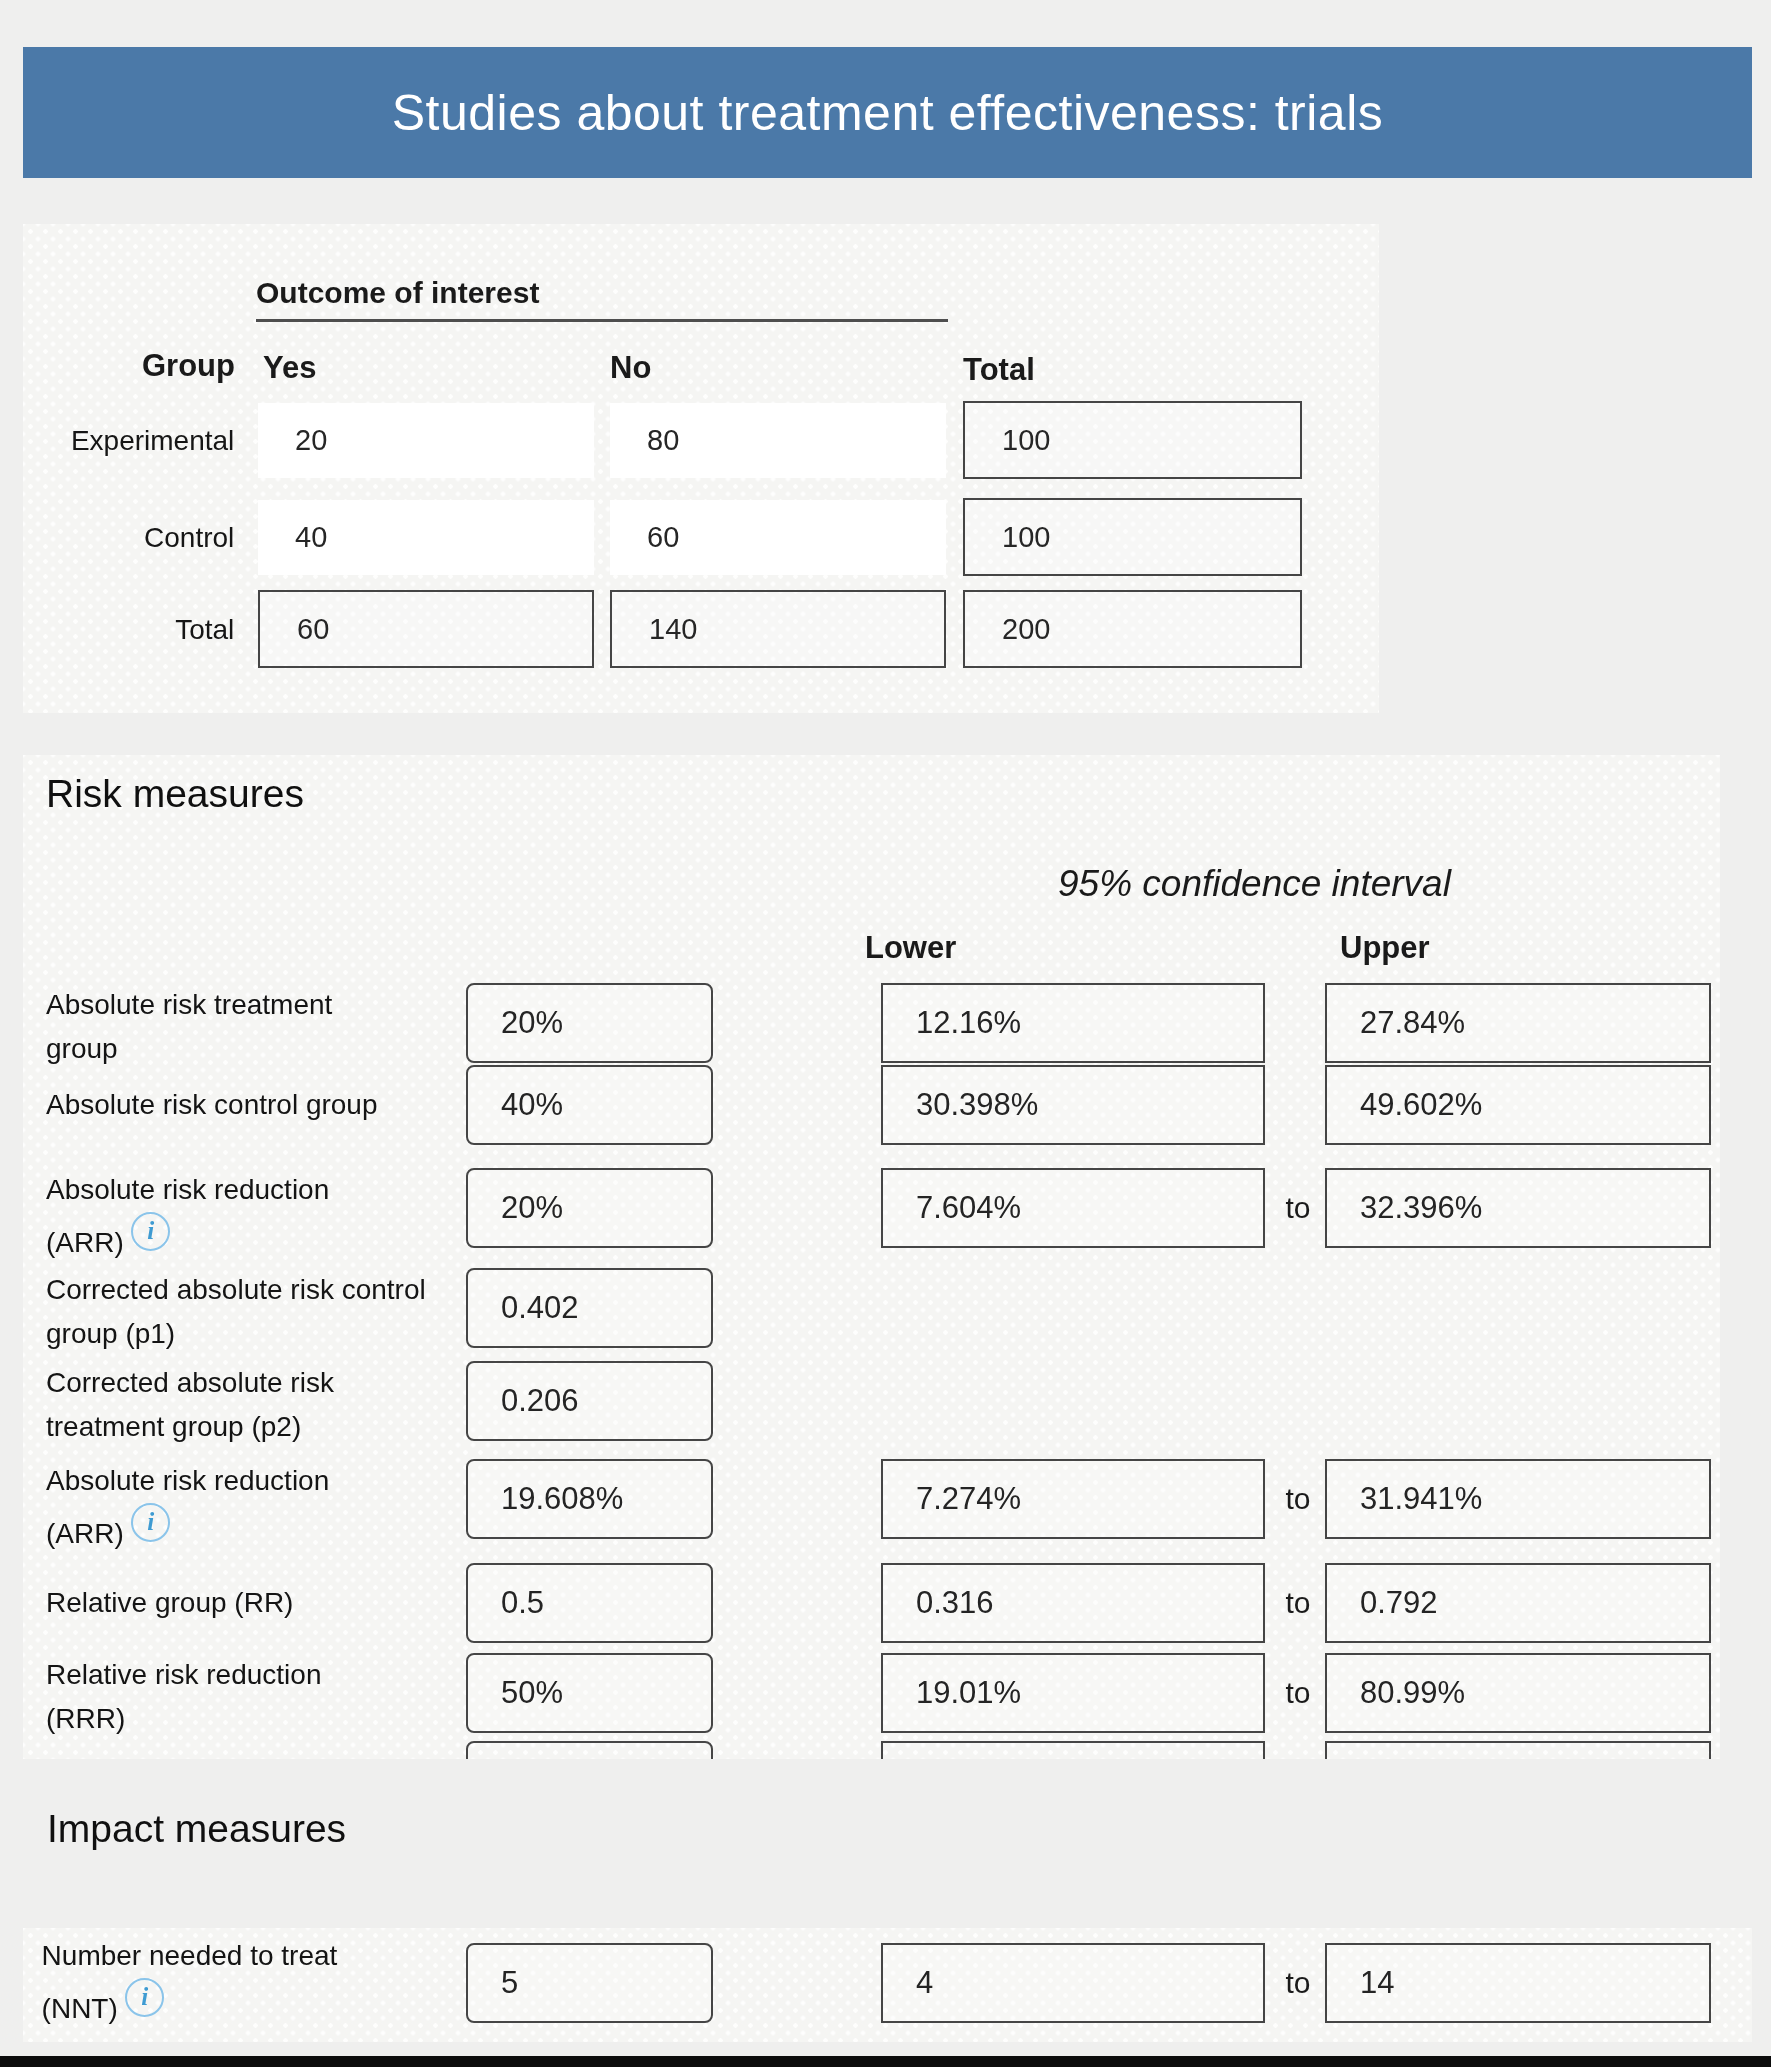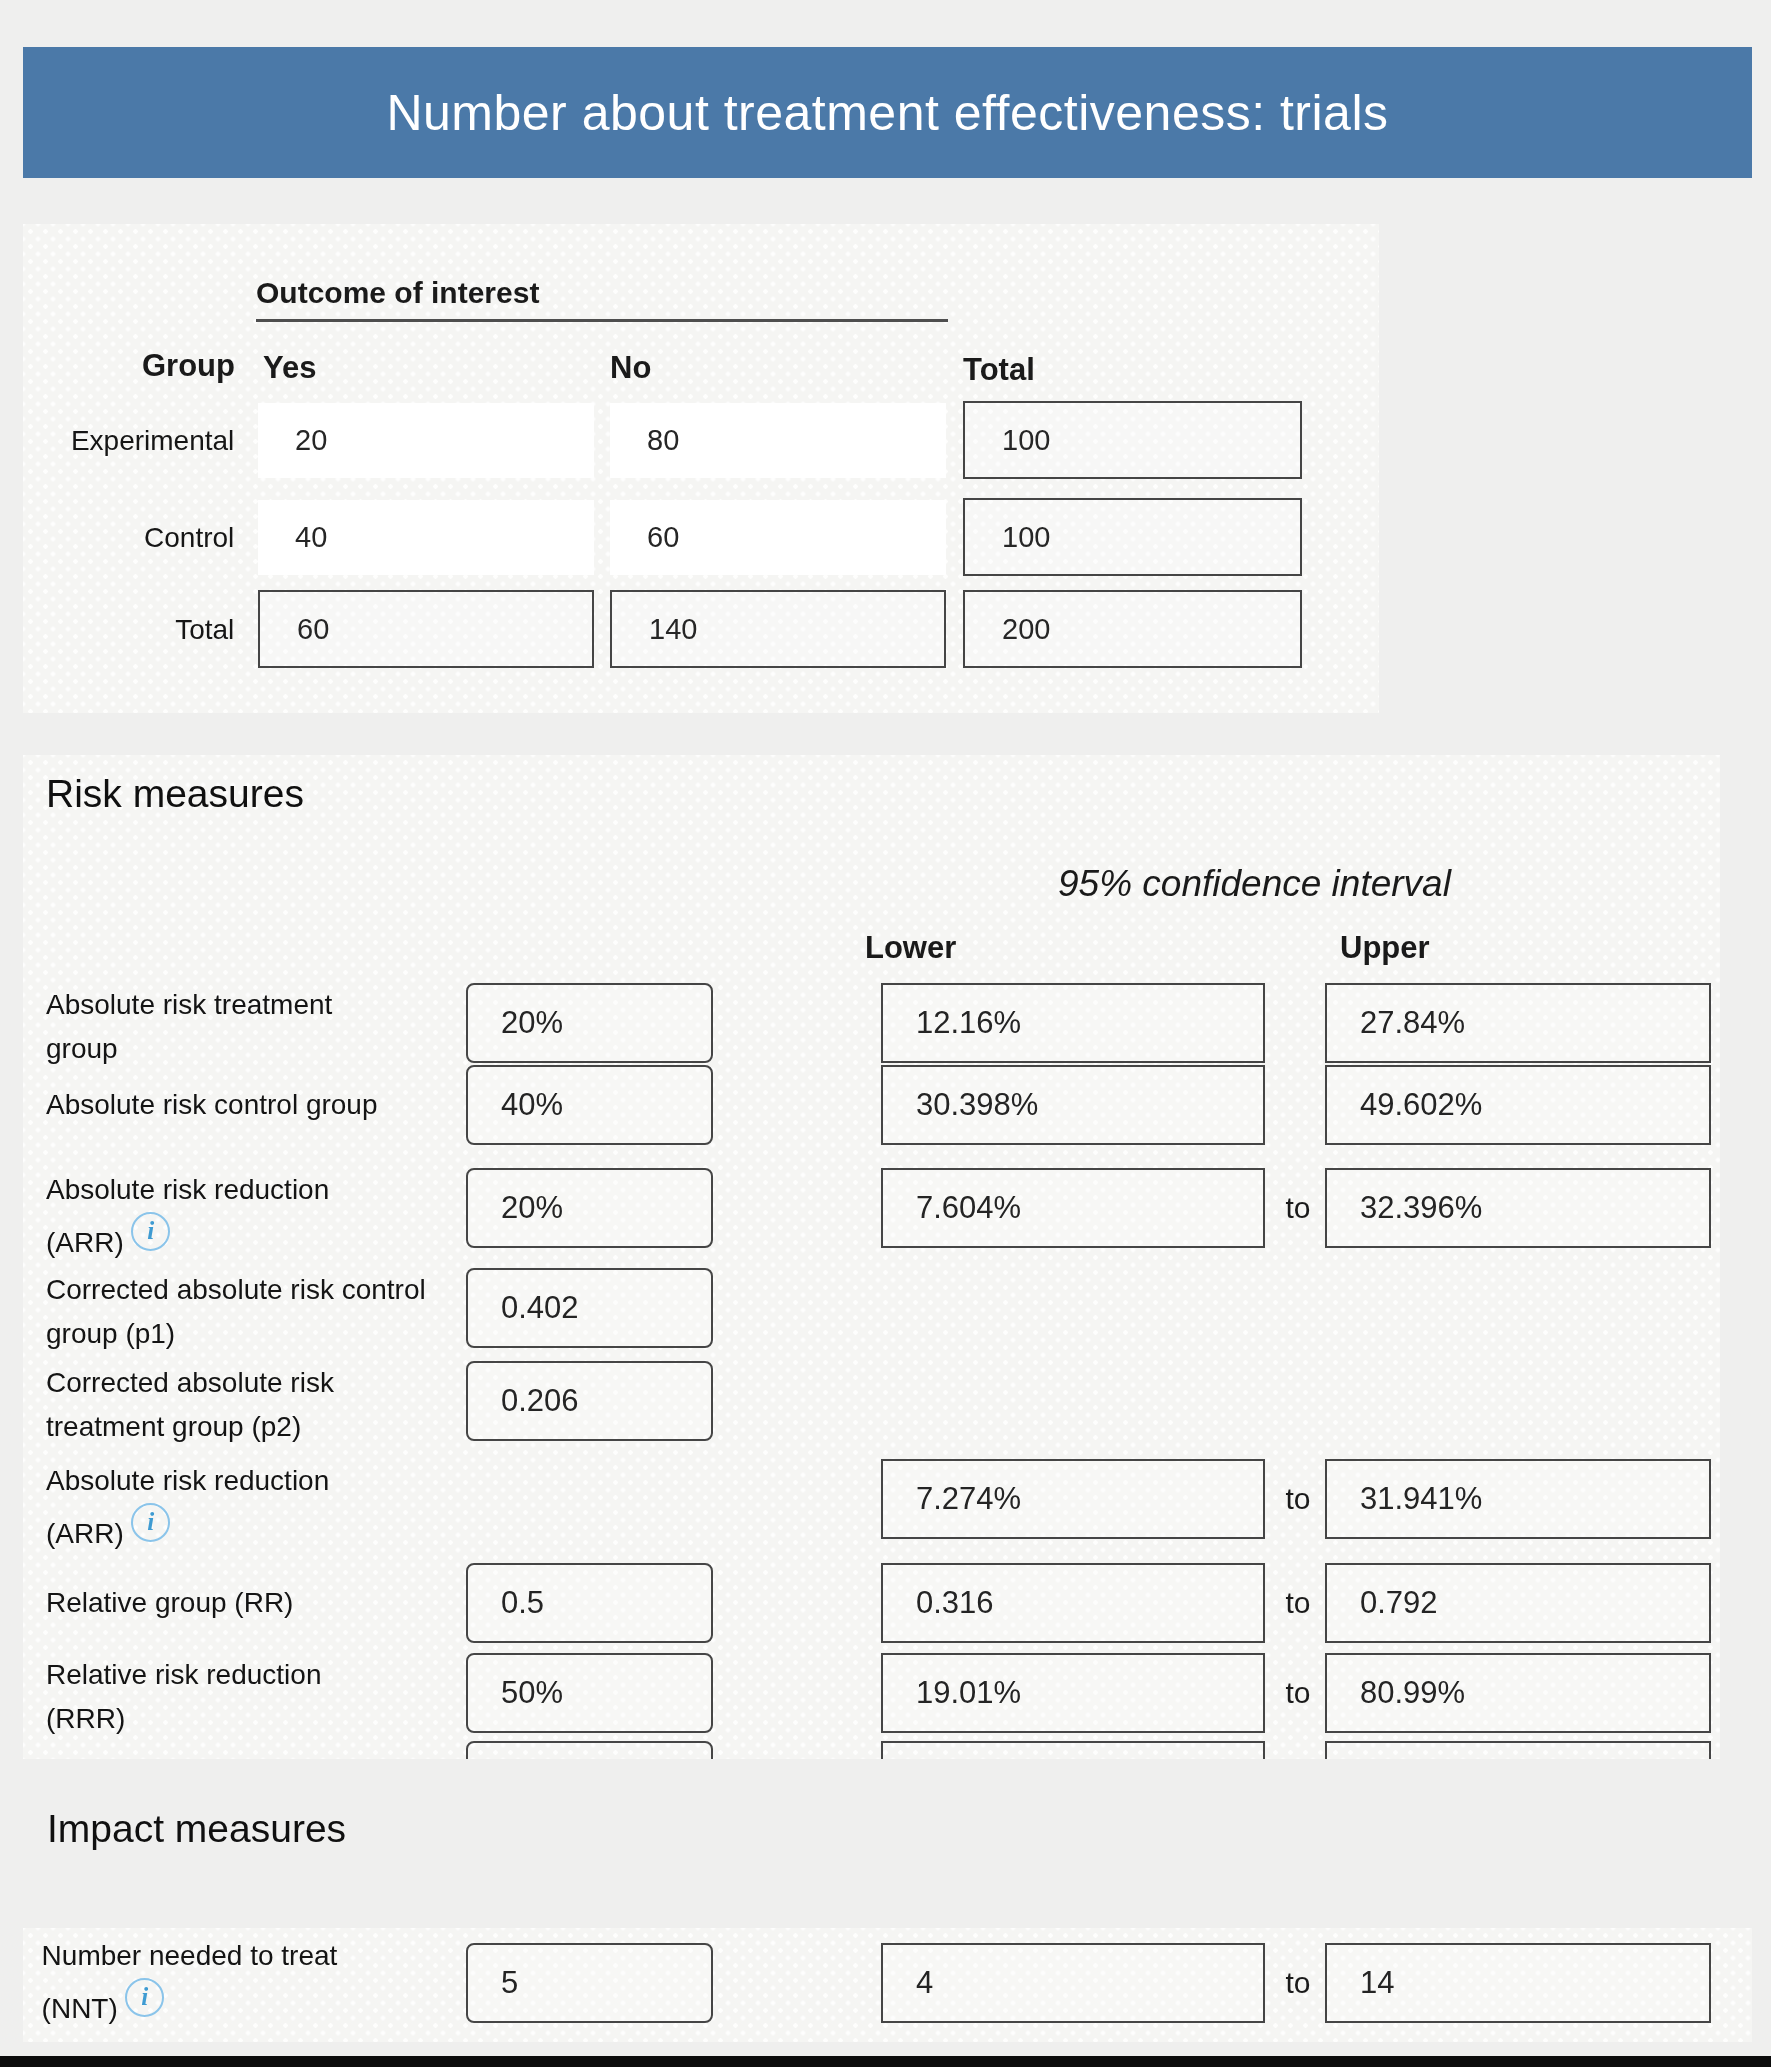--- a/index.html
+++ b/index.html
@@ -105,21 +105,21 @@
   .panel-impact .mlabel { min-height:0; height:91px; top:9.3px; left:18.6px; }
   .panel-impact .vbox { top:15px; height:80px; }
   .panel-impact .to-label { top:15px; }
 
   .bottom-bar { position:absolute; left:0; top:2056px; width:1771px; height:11.2px; background:#0c0c0c; }
 </style>
 </head>
 <body>
 
 <div class="titlebar">
-  <h1>Number about treatment effectiveness: trials</h1>
+  <h1>Studies about treatment effectiveness: trials</h1>
 </div>
 
 <div class="panel-table dotbg">
   <div class="outcome-header">Outcome of interest</div>
   <div class="outcome-underline"></div>
 
   <div class="th th-group">Group</div>
   <div class="th th-yes">Yes</div>
   <div class="th th-no">No</div>
   <div class="th th-total">Total</div>
@@ -196,20 +196,21 @@
       <span>treatment group (p2)</span>
     </div>
     <div class="vbox c1">0.206</div>
   </div>
 
   <div class="m-row" style="top:704px;">
     <div class="mlabel">
       <span>Absolute risk reduction</span>
       <span><span>(ARR)</span><span class="info-icon">i</span></span>
     </div>
+    <div class="vbox c1">19.608%</div>
     <div class="vbox c2">7.274%</div>
     <div class="to-label">to</div>
     <div class="vbox c3">31.941%</div>
   </div>
 
   <div class="m-row" style="top:808px;">
     <div class="mlabel">
       <span>Relative group (RR)</span>
     </div>
     <div class="vbox c1">0.5</div>

